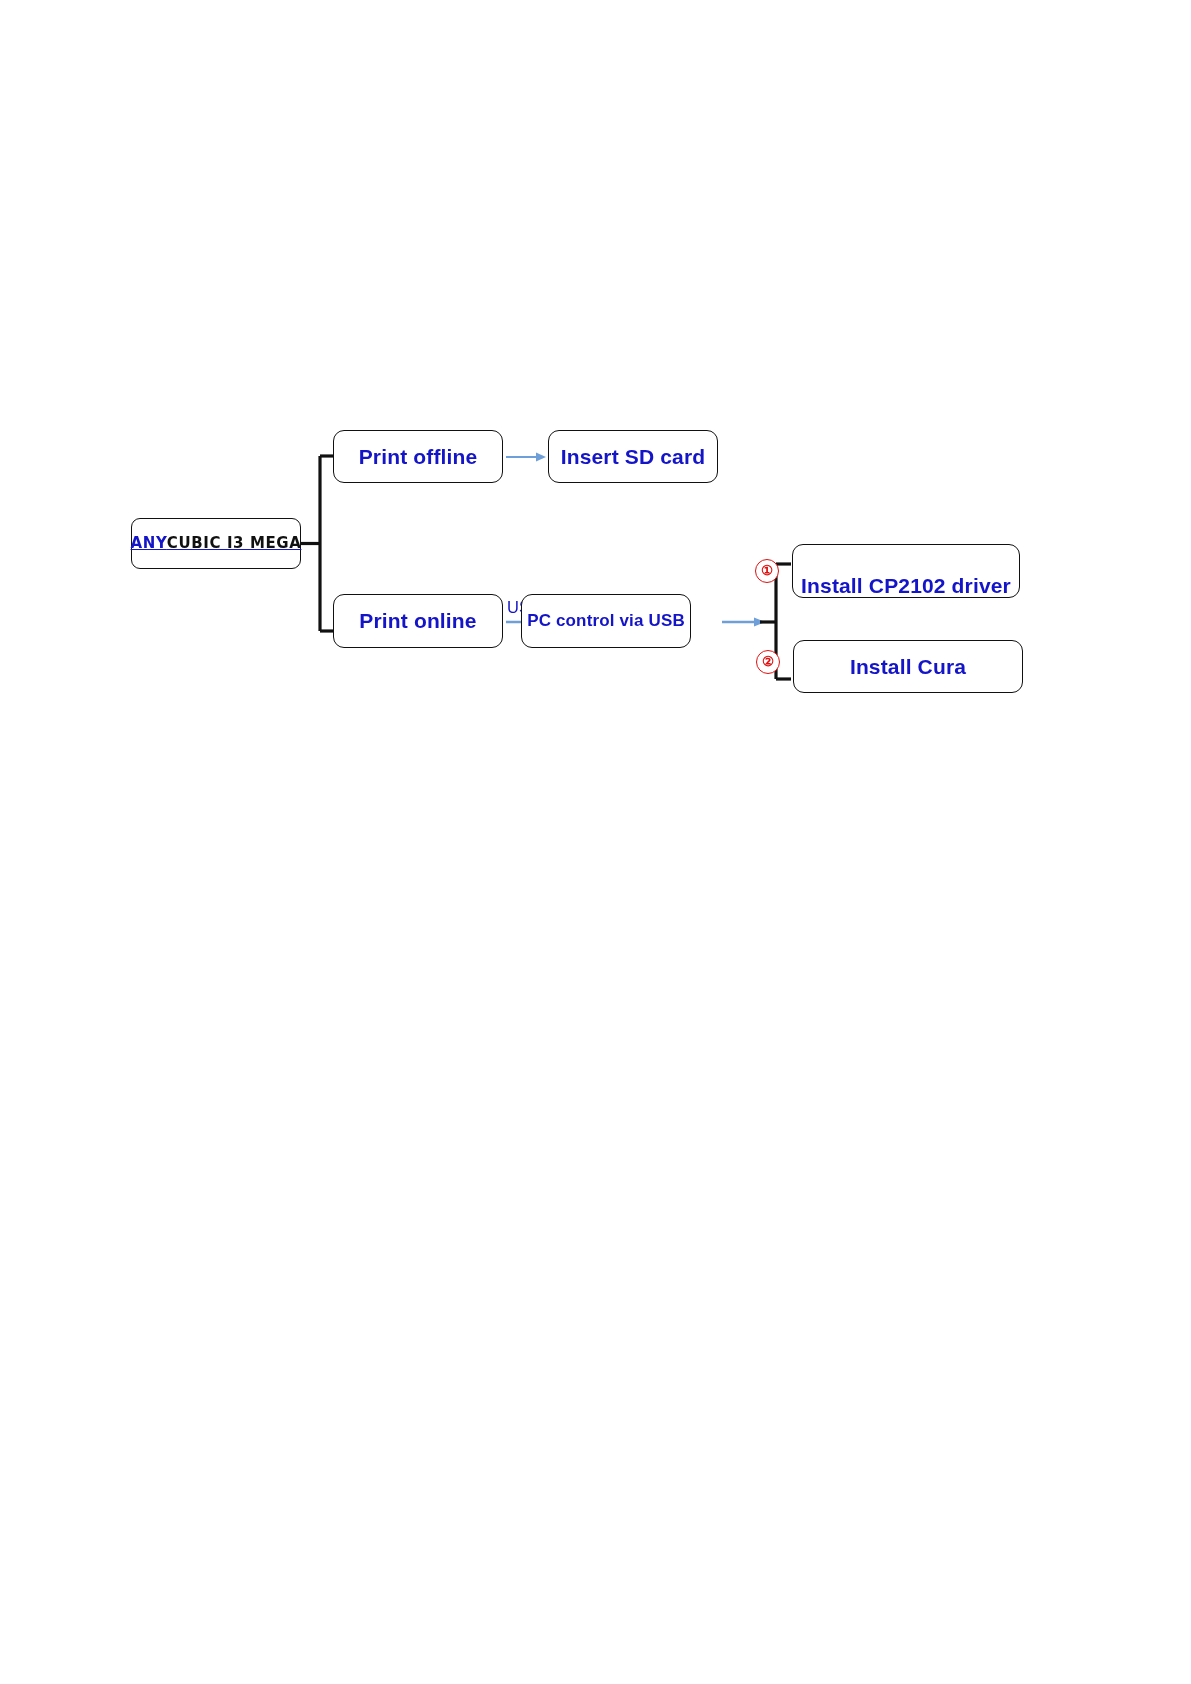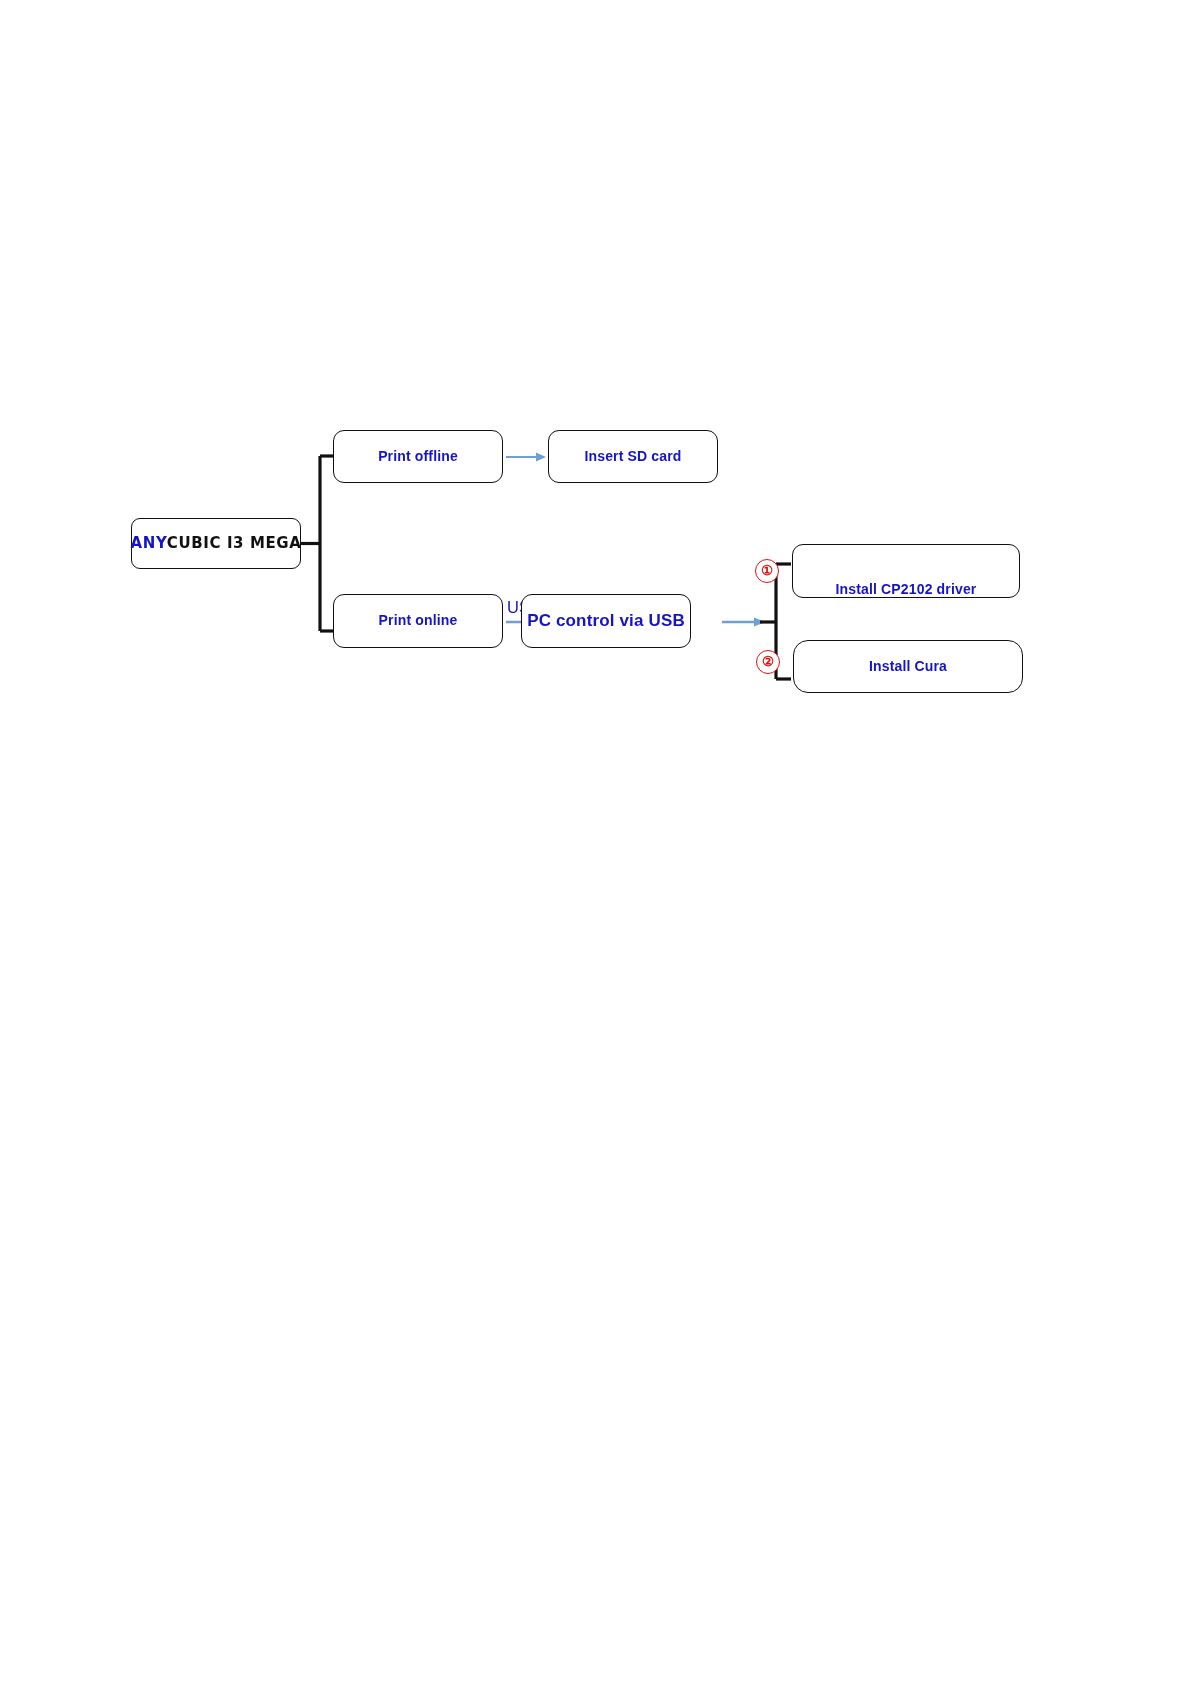--- a/index.html
+++ b/index.html
@@ -30,35 +30,36 @@
     box-sizing: border-box;
     background: #ffffff;
     border: 1.6px solid #111111;
     border-radius: 11px;
     display: flex;
     align-items: center;
     justify-content: center;
     text-align: center;
     color: #1414c8;
     font-weight: bold;
-    font-size: 14px;
+    font-size: 21px;
     letter-spacing: 0.15px;
     line-height: 1.1;
     font-family: "Liberation Sans", sans-serif;
     white-space: nowrap;
   }
 
   
   #node-root {
     left: 131px;
     top: 518px;
     width: 170px;
     height: 51px;
     border-radius: 9px;
     font-size: 15.5px;
+    text-decoration: underline;
   }
   .logo-text {
     font-family: "DejaVu Sans", sans-serif;
     font-weight: bold;
     font-size: 15px;
     letter-spacing: 0.6px;
     color: #111111;
     white-space: nowrap;
   }
   .logo-any {
@@ -96,21 +97,20 @@
     top: 544px;
     width: 228px;
     height: 54px;
     align-items: flex-end;
   }
   #node-install-cura {
     left: 793px;
     top: 640px;
     width: 230px;
     height: 53px;
-    border-radius: 15px;
   }
 
   
   .bracket {
     position: absolute;
   }
   .bracket svg {
     display: block;
     overflow: visible;
   }

